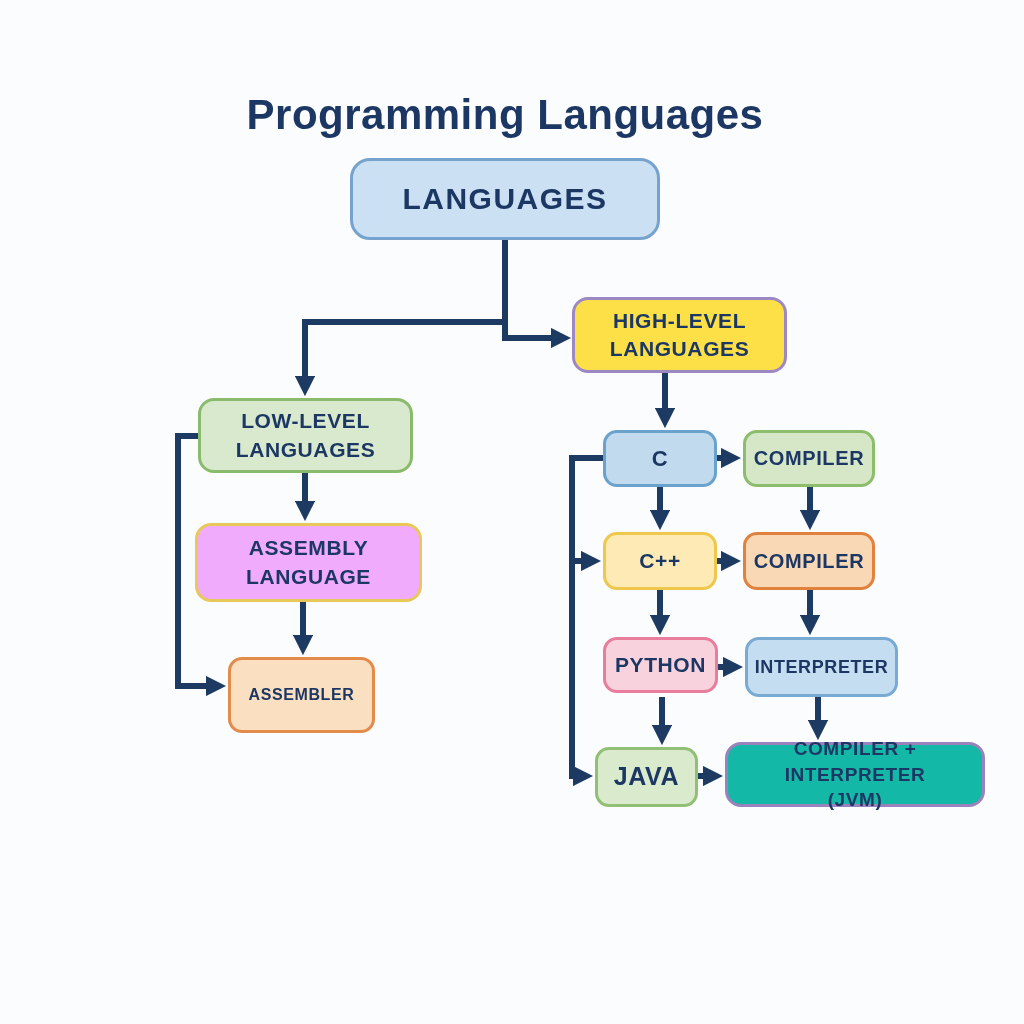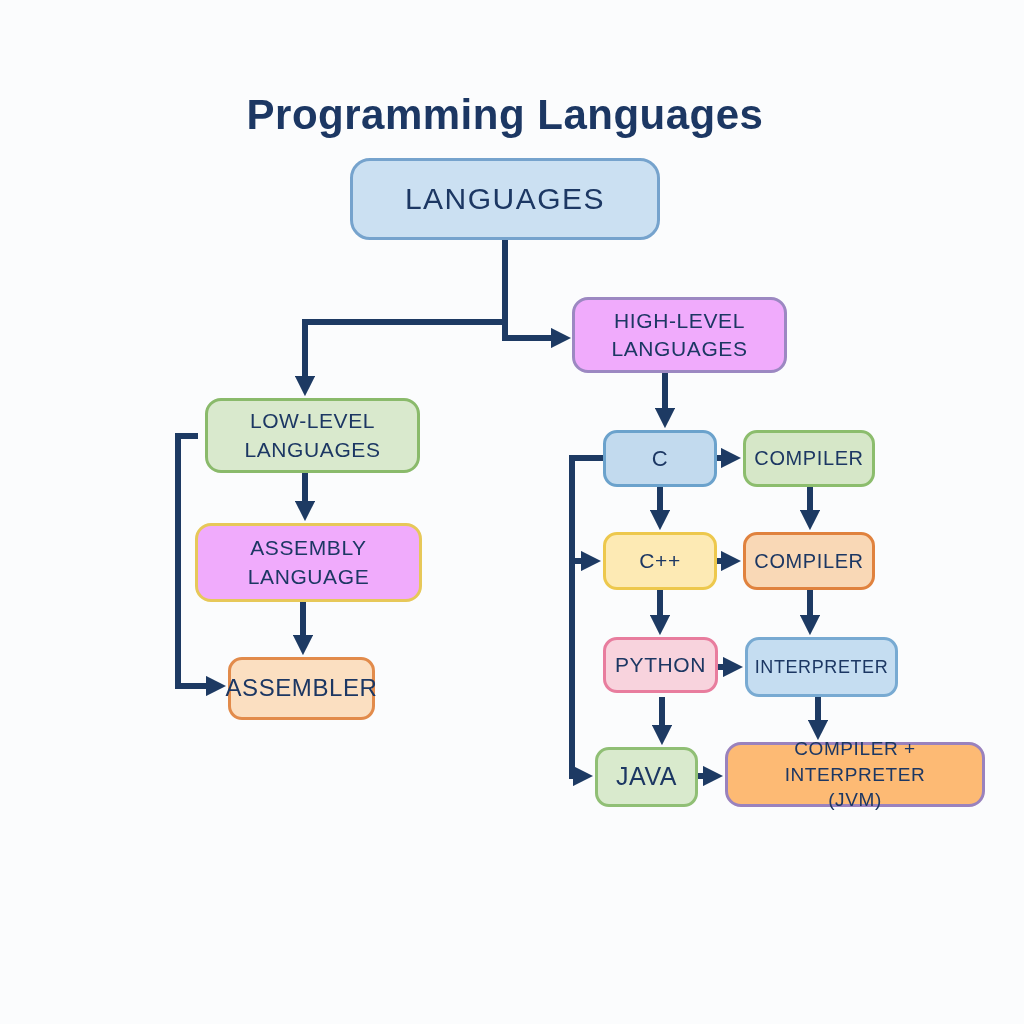--- a/index.html
+++ b/index.html
@@ -10,30 +10,30 @@
   }
   .stage{position:absolute;inset:0;}
   .title{
     position:absolute;left:0;top:60px;width:1010px;
     text-align:center;font-size:42px;font-weight:bold;letter-spacing:0.5px;margin-top:31px;
   }
   .connectors{position:absolute;left:0;top:0;}
   .node{
     position:absolute;box-sizing:border-box;
     border:3px solid;display:flex;align-items:center;justify-content:center;
-    text-align:center;font-weight:normal;letter-spacing:0.6px;
+    text-align:center;font-weight:bold;letter-spacing:0.6px;
     border-radius:16px;
   }
   .node-label{white-space:pre-line;line-height:1.35;}
   
   .n-languages  {left:350px;top:158px;width:310px;height:82px;font-size:30px;letter-spacing:1.5px;border-radius:20px;}
   .n-highlevel  {left:572px;top:297px;width:215px;height:76px;font-size:21px;}
-  .n-lowlevel   {left:205px;top:398px;width:215px;height:75px;font-size:21px;}
+  .n-lowlevel   {left:198px;top:398px;width:215px;height:75px;font-size:21px;}
   .n-assembly   {left:195px;top:523px;width:227px;height:79px;font-size:21px;}
-  .n-assembler  {left:228px;top:657px;width:147px;height:63px;font-size:24px;border-radius:14px;align-items:center;}
+  .n-assembler  {left:228px;top:657px;width:147px;height:76px;font-size:16px;border-radius:14px;align-items:center;}
   .n-c          {left:603px;top:430px;width:114px;height:57px;font-size:22px;border-radius:14px;}
   .n-compiler1  {left:743px;top:430px;width:132px;height:57px;font-size:20px;border-radius:14px;}
   .n-cpp        {left:603px;top:532px;width:114px;height:58px;font-size:21px;border-radius:14px;}
   .n-compiler2  {left:743px;top:532px;width:132px;height:58px;font-size:20px;border-radius:14px;}
   .n-python     {left:603px;top:637px;width:115px;height:56px;font-size:21px;border-radius:14px;}
   .n-interpreter{left:745px;top:637px;width:153px;height:60px;font-size:18px;border-radius:14px;}
   .n-java       {left:595px;top:747px;width:103px;height:60px;font-size:25px;border-radius:14px;}
   .n-jvm        {left:725px;top:742px;width:260px;height:65px;font-size:19px;line-height:1.3;}
 </style>
 </head>
@@ -68,21 +68,21 @@
       <path d="M698 776 H715" marker-end="url(#ah)"></path>
       <path d="M603 458 H572 V776 H585" marker-end="url(#ah)"></path>
       <path d="M572 561 H593" marker-end="url(#ah)"></path>
     </g>
   </svg>
 
   <div class="node n-languages" style="background: rgb(203, 224, 242); border-color: rgb(118, 163, 205);">
     <span class="node-label">LANGUAGES</span>
   </div>
 
-  <div class="node n-highlevel" style="background: #f0abfc; border-color: rgb(156, 136, 194);">
+  <div class="node n-highlevel" style="background: #fde047; border-color: rgb(156, 136, 194);">
     <span class="node-label">HIGH-LEVEL
 LANGUAGES</span>
   </div>
 
   <div class="node n-lowlevel" style="background: rgb(217, 233, 205); border-color: rgb(138, 186, 107);">
     <span class="node-label">LOW-LEVEL
 LANGUAGES</span>
   </div>
 
   <div class="node n-assembly" style="background: #f0abfc; border-color: rgb(231, 200, 89);">
@@ -115,18 +115,18 @@
   </div>
 
   <div class="node n-interpreter" style="background: rgb(197, 221, 241); border-color: rgb(120, 170, 210);">
     <span class="node-label">INTERPRETER</span>
   </div>
 
   <div class="node n-java" style="background: rgb(217, 234, 205); border-color: rgb(144, 191, 117);">
     <span class="node-label">JAVA</span>
   </div>
 
-  <div class="node n-jvm" style="background: #fdba74; border-color: rgb(154, 130, 189);">
+  <div class="node n-jvm" style="background: #14b8a6; border-color: rgb(154, 130, 189);">
     <span class="node-label">COMPILER + INTERPRETER
 (JVM)</span>
   </div>
 
 </div>
 
 </body></html>

